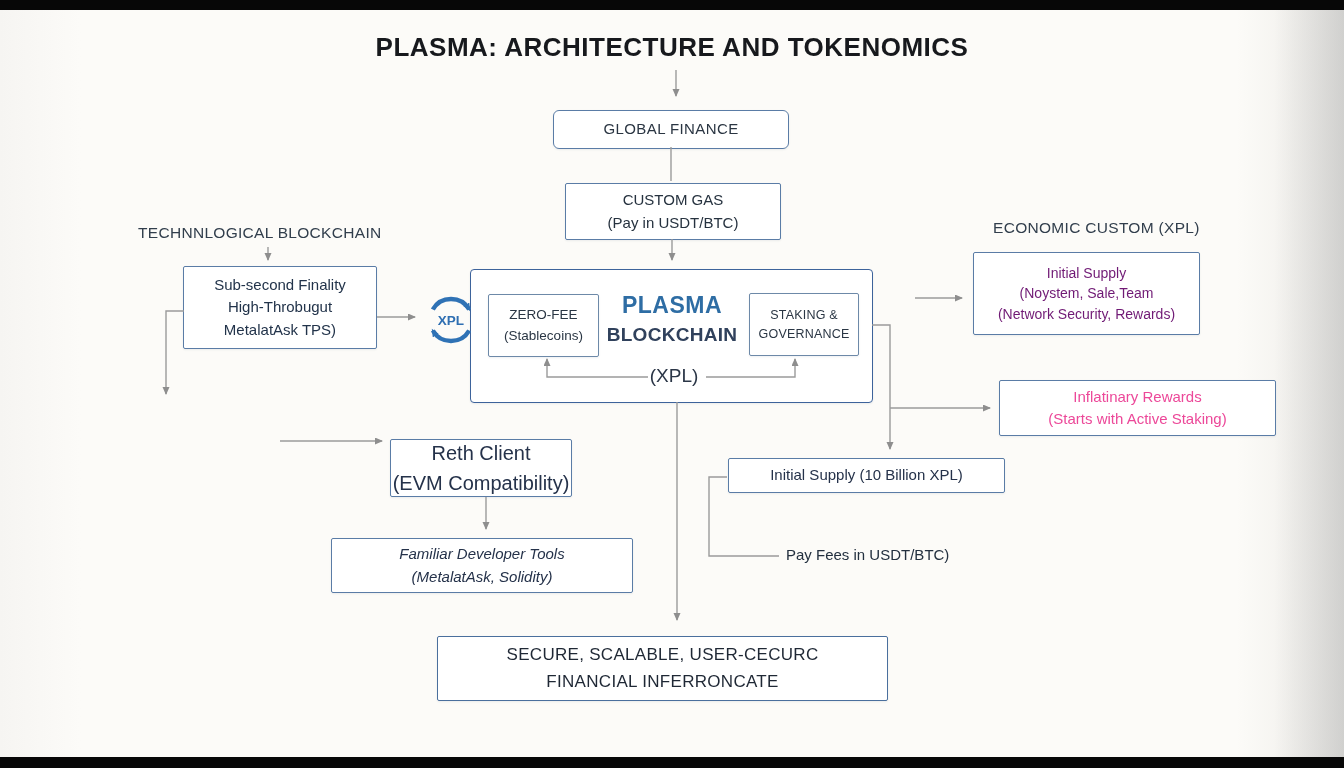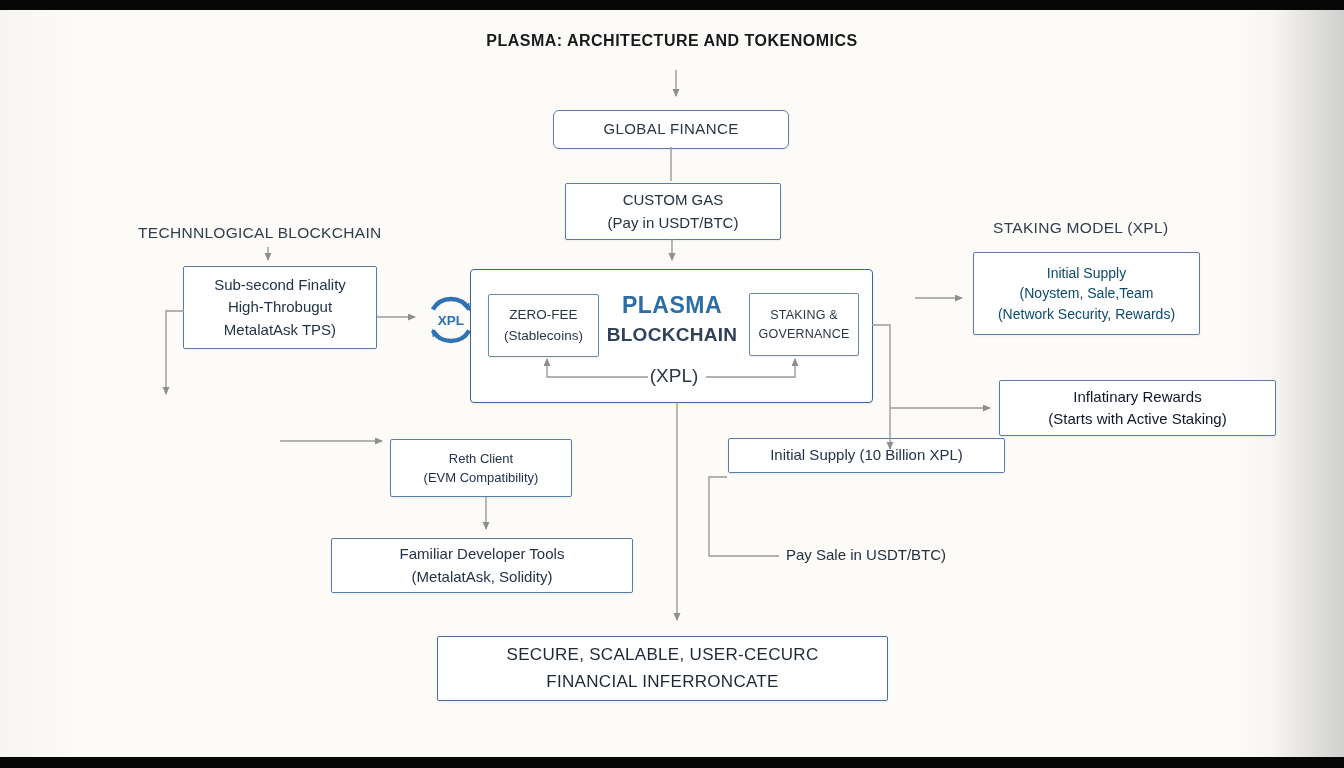--- a/index.html
+++ b/index.html
@@ -8,21 +8,21 @@
     background:linear-gradient(90deg,#f6f5f2 0%,#fcfbf8 6%,#fcfbf8 92%,#eceae6 100%);
     font-family:"Liberation Sans",sans-serif;color:#24303f;
   }
   .bar{position:absolute;left:0;width:100%;background:#070707;z-index:10;}
   .bar.top{top:0;height:10px;}
   .bar.bottom{bottom:0;height:11px;}
   .edge-shade{position:absolute;top:0;right:0;bottom:0;width:70px;z-index:1;
     background:linear-gradient(to right,rgba(110,116,122,0),rgba(110,116,122,0.22));}
   .title{
     position:absolute;top:32px;left:0;width:100%;text-align:center;z-index:2;
-    font-size:16px;font-weight:bold;letter-spacing:.5px;color:#17191d;
+    font-size:26px;font-weight:bold;letter-spacing:.5px;color:#17191d;
   }
   .box{
     position:absolute;z-index:2;background:rgba(255,255,255,.93);
     border:1px solid #5a7ca6;border-radius:2px;
     display:flex;align-items:center;justify-content:center;
     box-shadow:0 1px 2px rgba(40,60,90,.08);
   }
   .box > span{white-space:pre-line;text-align:center;display:block;line-height:1.5;}
   .heading{position:absolute;z-index:2;font-size:15.5px;color:#313e4c;letter-spacing:.3px;}
   .core{border:1.5px solid #3d639b;border-radius:4px;background:#ffffff;}
@@ -75,47 +75,47 @@
   <div class="heading" style="left:138px;top:224px;">TECHNNLOGICAL BLOCKCHAIN</div>
 
   <div class="box" style="left:183px;top:266px;width:192px;height:81px;">
     <span style="font-size:15px;color:#22334a;">Sub-second Finality
 High-Throbugut
 MetalatAsk TPS)</span>
   </div>
 
 
   <div class="box" style="left:390px;top:439px;width:180px;height:56px;">
-    <span style="font-size:13px;color:#25324a;">Reth Client
+    <span style="font-size:20px;color:#25324a;">Reth Client
 (EVM Compatibility)</span>
   </div>
 
   <div class="box" style="left:331px;top:538px;width:300px;height:53px;">
-    <span style="font-size:15px;color:#25324a;">Familiar Developer Tools
+    <span style="font-size:15px;color:#25324a;font-style:italic;">Familiar Developer Tools
 (MetalatAsk, Solidity)</span>
   </div>
 
-  <div class="heading" style="left:993px;top:219px;">STAKING MODEL (XPL)</div>
+  <div class="heading" style="left:993px;top:219px;">ECONOMIC CUSTOM (XPL)</div>
 
   <div class="box" style="left:973px;top:252px;width:225px;height:81px;">
-    <span style="font-size:14px;line-height:1.45;color:#0c4a6e;">Initial Supply
+    <span style="font-size:14px;line-height:1.45;color:#701a75;">Initial Supply
 (Noystem, Sale,Team
 (Network Security, Rewards)</span>
   </div>
 
   <div class="box" style="left:999px;top:380px;width:275px;height:54px;">
-    <span style="font-size:15px;color:#0f172a;">Inflatinary Rewards
+    <span style="font-size:15px;color:#ec4899;">Inflatinary Rewards
 (Starts with Active Staking)</span>
   </div>
 
-  <div class="box" style="left:728px;top:438px;width:275px;height:33px;">
+  <div class="box" style="left:728px;top:458px;width:275px;height:33px;">
     <span style="font-size:15px;color:#25324a;">Initial Supply (10 Billion XPL)</span>
   </div>
 
-  <div class="label" style="left:786px;top:546px;font-size:15px;color:#23303f;">Pay Sale in USDT/BTC)</div>
+  <div class="label" style="left:786px;top:546px;font-size:15px;color:#23303f;">Pay Fees in USDT/BTC)</div>
 
   <div class="box" style="left:437px;top:630px;width:449px;height:63px;border-width:1.2px;border-color:#4a6f9d;margin-top:6px;">
     <span style="font-size:17px;letter-spacing:.3px;line-height:1.55;color:#1f2835;">SECURE, SCALABLE, USER-CECURC
 FINANCIAL INFERRONCATE</span>
   </div>
 
   <svg class="badge" width="58" height="60" viewBox="0 0 58 60">
     <defs>
       <marker id="ahb" markerWidth="9" markerHeight="9" refX="6" refY="3.5" orient="auto" markerUnits="userSpaceOnUse">
         <path d="M0,0 L8,3.5 L0,7 Z" fill="#2f72b5"></path>

